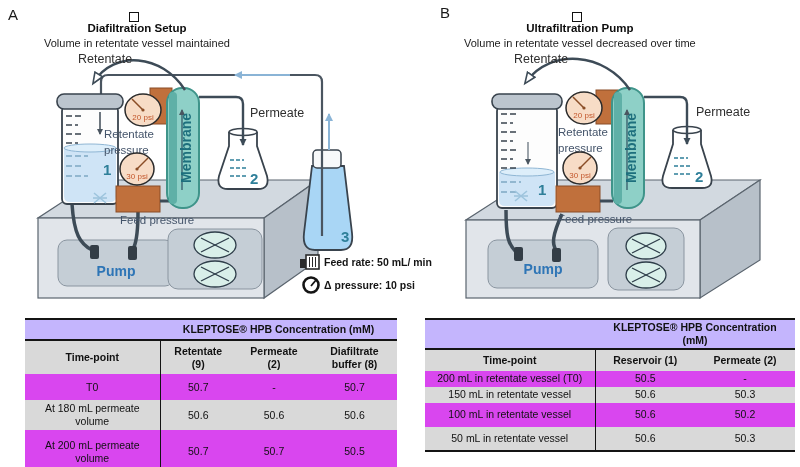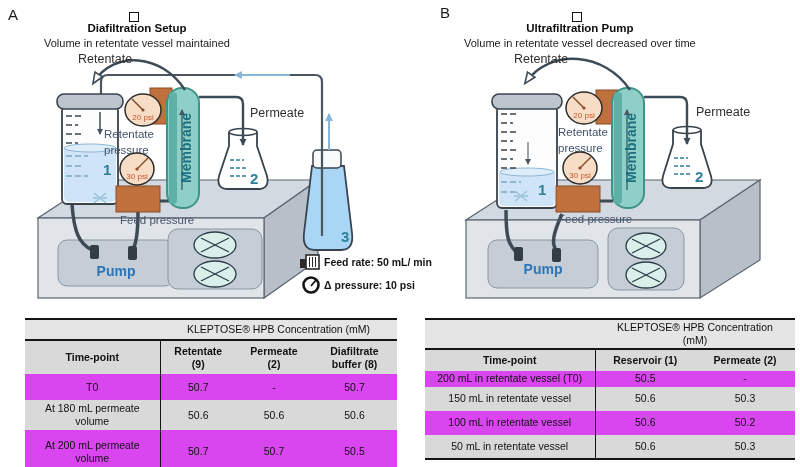--- a/index.html
+++ b/index.html
@@ -12,29 +12,29 @@
   .titleline{display:flex;align-items:center;font-size:11.5px;font-weight:bold;color:#0d0d0d;flex-direction:column;}
   .cb{width:8px;height:8px;border:1.8px solid #111;display:inline-block;margin-right:6px;flex:0 0 auto;}
   .subtitle{font-size:11px;color:#1c1c1c;margin-top:3px;}
   svg.diagram{position:absolute;left:0;top:48px;overflow:visible;}
   svg.diagram text{font-family:"Liberation Sans",sans-serif;}
 
   table.tbl{position:absolute;top:318px;left:25px;border-collapse:collapse;table-layout:fixed;
             font-size:10.5px;color:#111;text-align:center;
             border-top:2.5px solid #141414;border-bottom:2.5px solid #141414;}
   .tbl td{padding:1px 8px;vertical-align:middle;line-height:1.22;overflow:hidden;}
-  .tbl tr.span td{border-bottom:2px solid #141414;font-weight:normal;background:#e5e5e5;height:17px;}
+  .tbl tr.span td{border-bottom:2px solid #141414;font-weight:bold;background:#c4b5fd;height:17px;}
   .tbl tr.head td{background:#d9d9d9;font-weight:bold;}
   .tbl td.dv{border-left:1.8px solid #141414;}
   .tbl tr.odd td{background:#d9d9d9;}
   .tbl tr.even td{background:#d946ef;}
   #tableA tr.head{height:34px;}
   #tableA tr.r0{height:26px;} #tableA tr.r1{height:30px;} #tableA tr.r2{height:44px;}
   #tableB tr.head{height:22px;}
-  #tableB tr.r0{height:16px;} #tableB tr.r1{height:24px;} #tableB tr.r2{height:24px;} #tableB tr.r3{height:24px;}
+  #tableB tr.r0{height:16px;} #tableB tr.r1{height:16px;} #tableB tr.r2{height:24px;} #tableB tr.r3{height:24px;}
   #tableB td{padding:1px 10px;}
 </style>
 </head>
 <body>
 
 <div class="page">
 
   <section class="panel" id="panelA">
     <div class="letter" style="left:8px;top:6px">A</div>
     <div class="titleblock" style="left:44px;top:12px">

